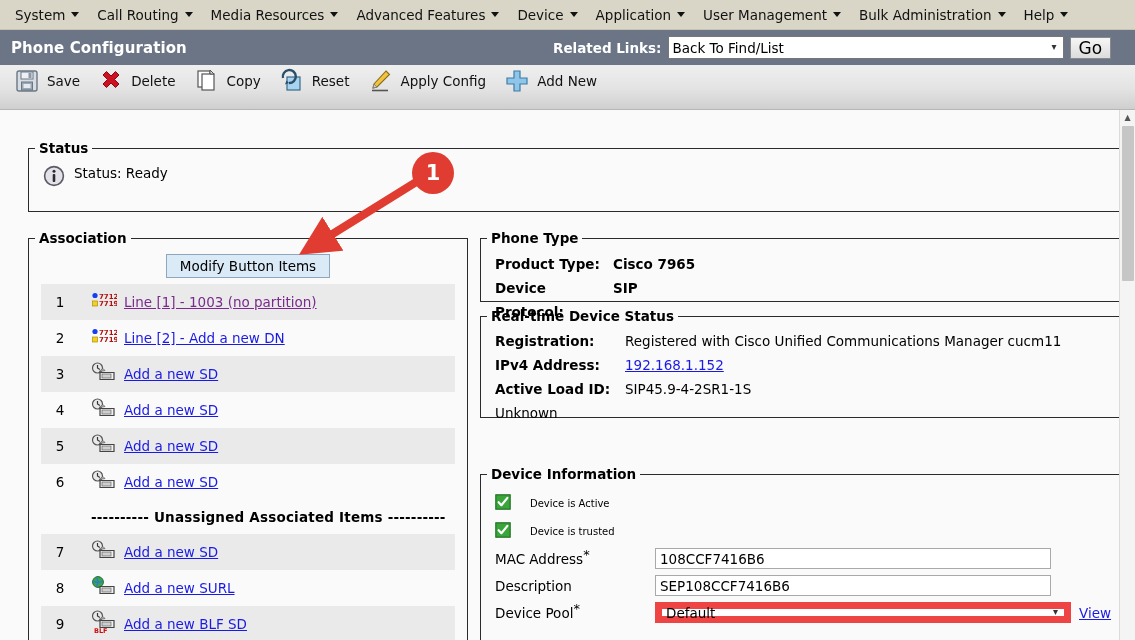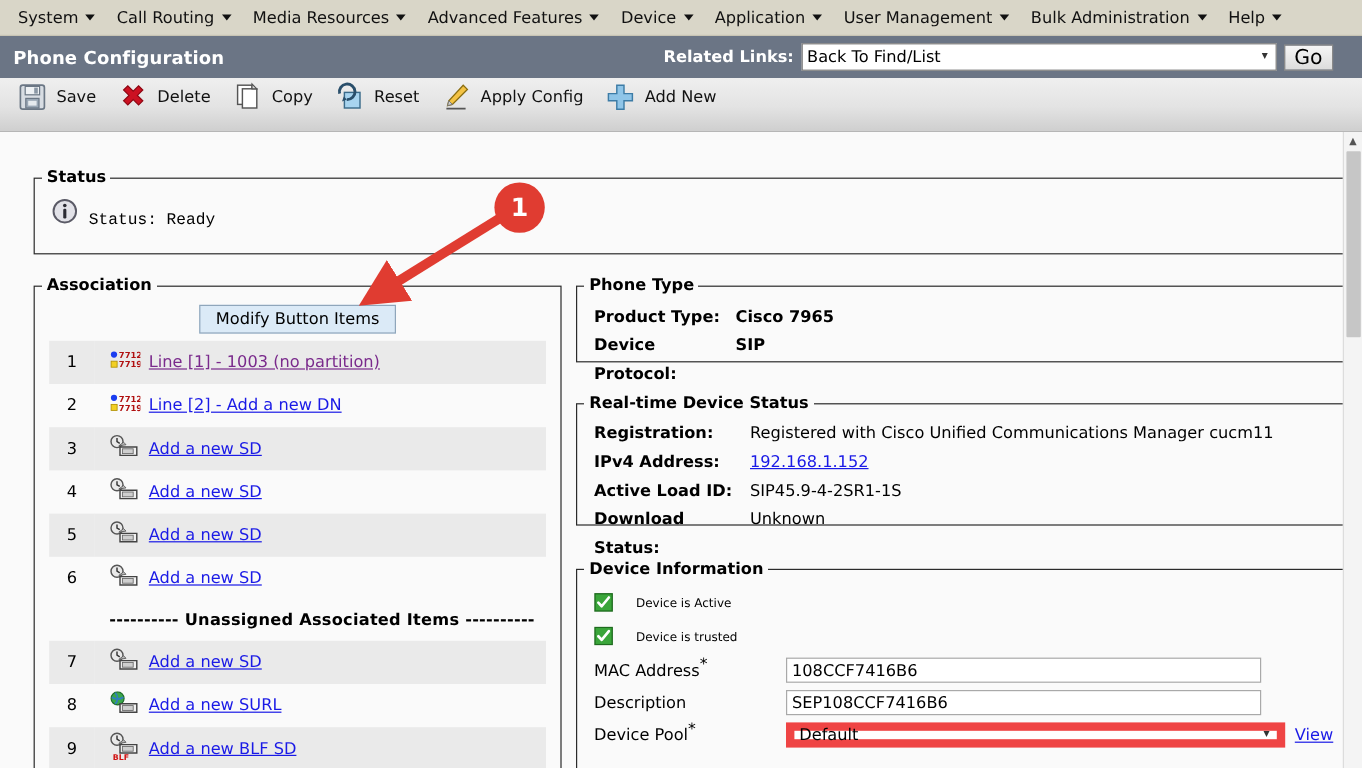--- a/index.html
+++ b/index.html
@@ -132,23 +132,22 @@
     font-size: 13.5px;
     font-weight: bold;
     color: #000;
     padding: 0 4px;
     margin-left: 6px;
   }
 
   
   #status-panel { left: 10px; top: 12px; width: 1106px; height: 72px; }
   #status-row {
-    display: flex; align-items: flex-end; gap: 9px;
+    display: flex; align-items: flex-start; gap: 9px;
     padding: 9px 0 0 14px;
-    font-family: Liberation Mono, monospace;
   }
   #status-text { font-size: 13.5px; color: #000; }
 
   
   #assoc-panel { left: 10px; top: 102px; width: 440px; height: 430px; }
   #modify-btn {
     display: block;
     margin: 8px auto 6px auto;
     background: #dbeaf7;
     border: 1px solid #8fa6bb;
@@ -184,21 +183,21 @@
     display: flex; align-items: center;
     min-height: 34px;
     padding-left: 62px;
     font-size: 13.5px; color: #000;
     font-weight: bold;
     letter-spacing: .2px;
   }
 
   
   #phonetype-panel { left: 462px; top: 102px; width: 654px; height: 72px; }
-  #rtds-panel { left: 462px; top: 200px; width: 654px; height: 110px; }
+  #rtds-panel { left: 462px; top: 180px; width: 654px; height: 110px; }
   #devinfo-panel { left: 462px; top: 338px; width: 654px; height: 192px; }
 
   .kv { display: flex; font-size: 13.5px; color: #000; line-height: 24px; }
   .kv .k { font-weight: bold; }
   .kv .v { }
   #phonetype-panel .pt-body { padding: 6px 0 0 14px; }
   #phonetype-panel .k { width: 118px; }
   #rtds-panel .rt-body { padding: 5px 0 0 14px; }
   #rtds-panel .k { width: 130px; }
   .link-inline { color: #1a1ae6; text-decoration: underline; cursor: pointer; }
@@ -553,21 +552,20 @@
       </div>
       <div class="kv">
         <span class="k">IPv4 Address:</span>
         <span class="v link-inline">192.168.1.152</span>
       </div>
       <div class="kv">
         <span class="k">Active Load ID:</span>
         <span class="v">SIP45.9-4-2SR1-1S</span>
       </div>
       <div class="kv">
-        <span class="k">Download Status:</span>
         <span class="v">Unknown</span>
       </div>
     </div>
   </fieldset>
 
   <fieldset class="panel" id="devinfo-panel">
     <legend>Device Information</legend>
     <div class="di-body">
 
       <div class="check-row">

